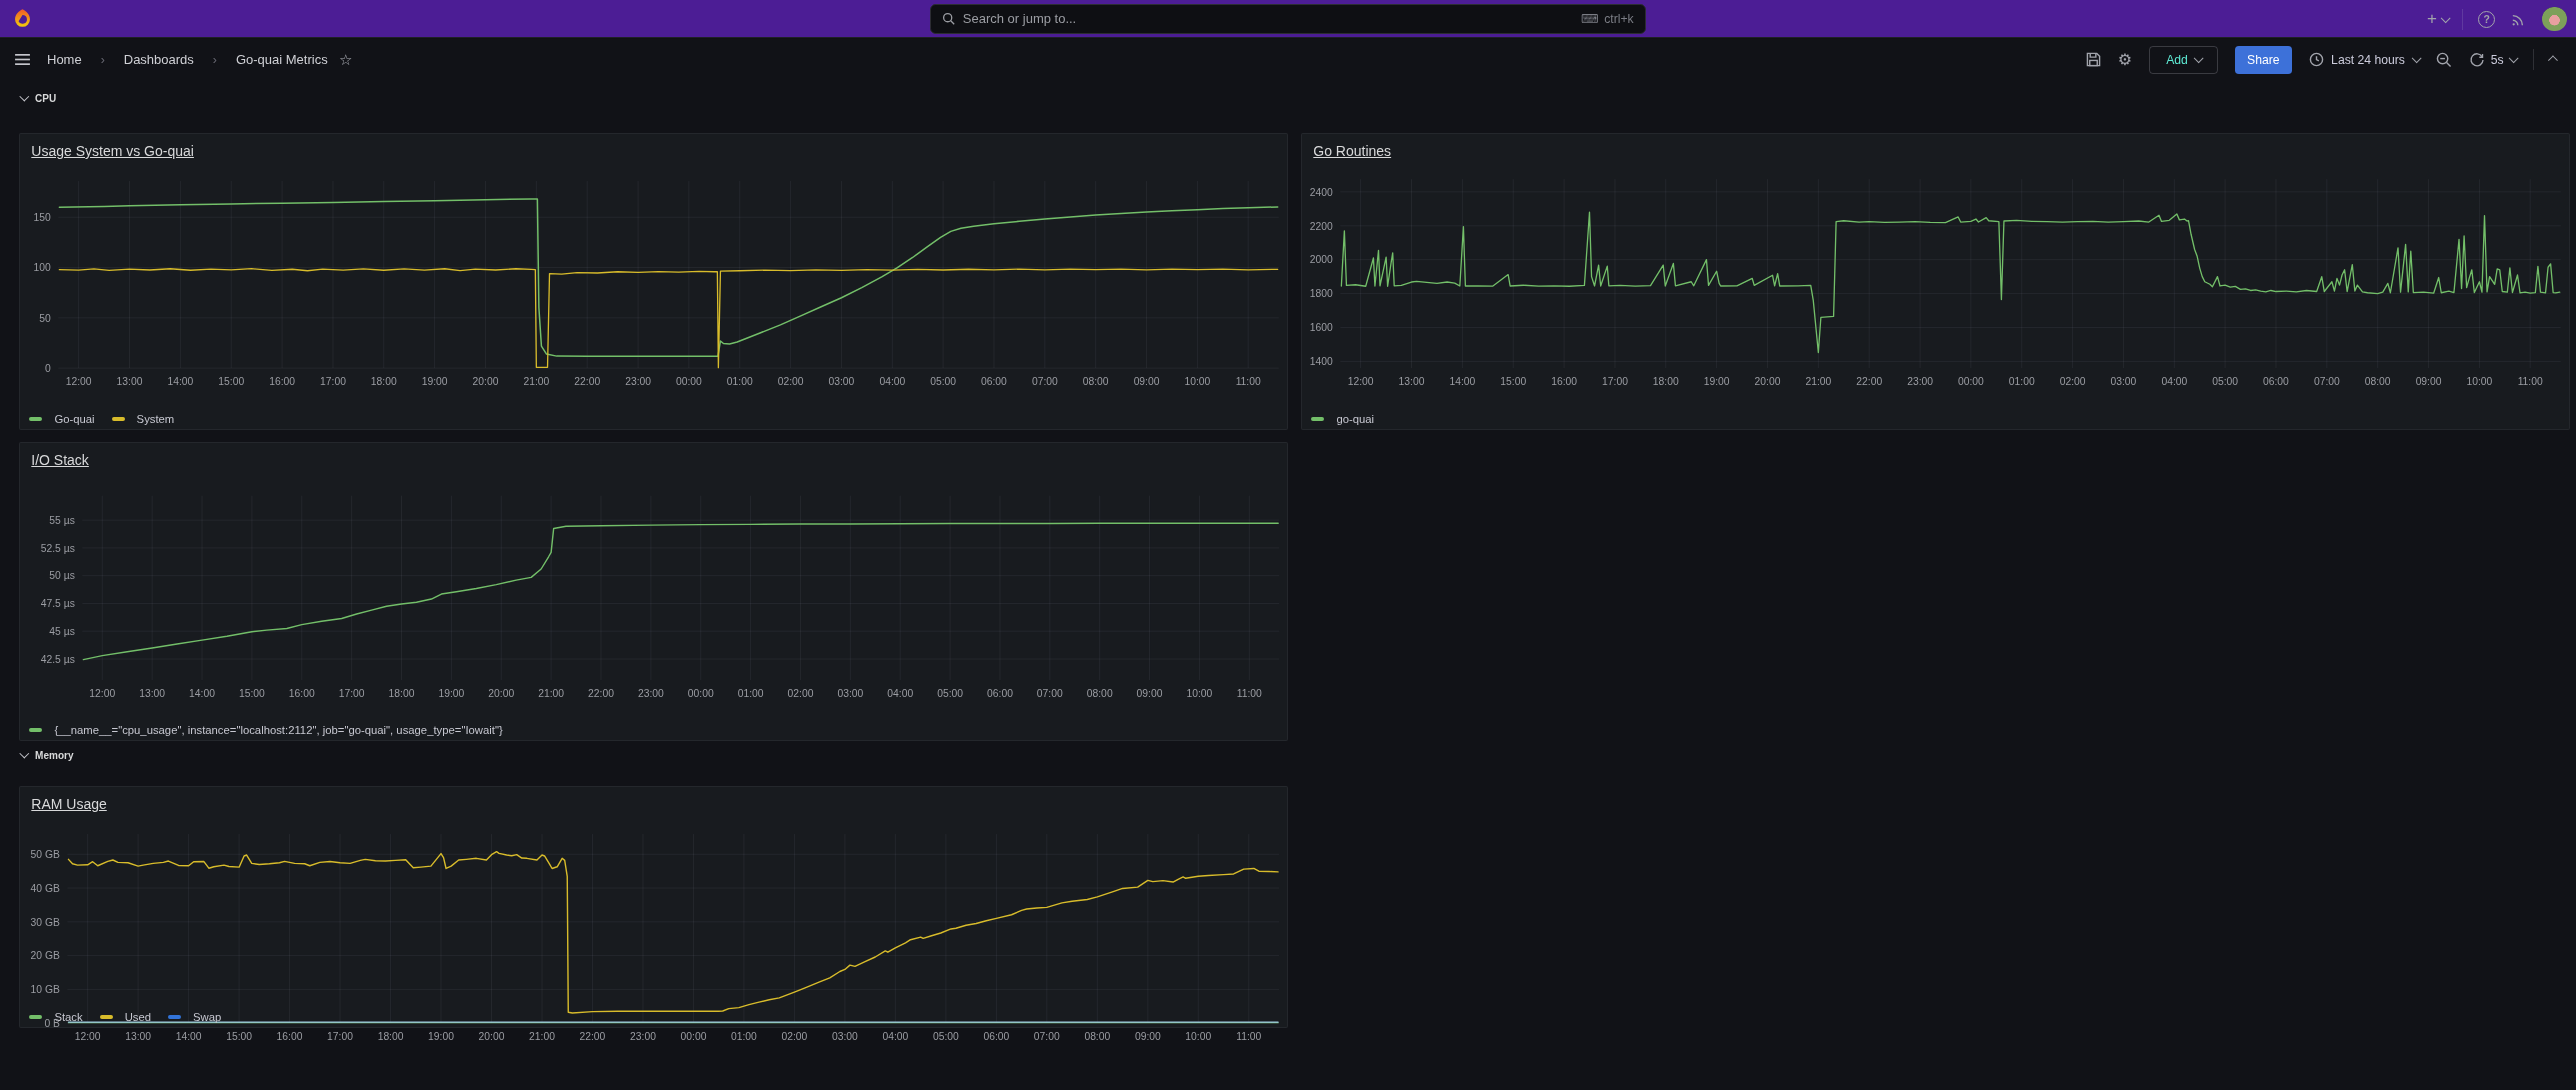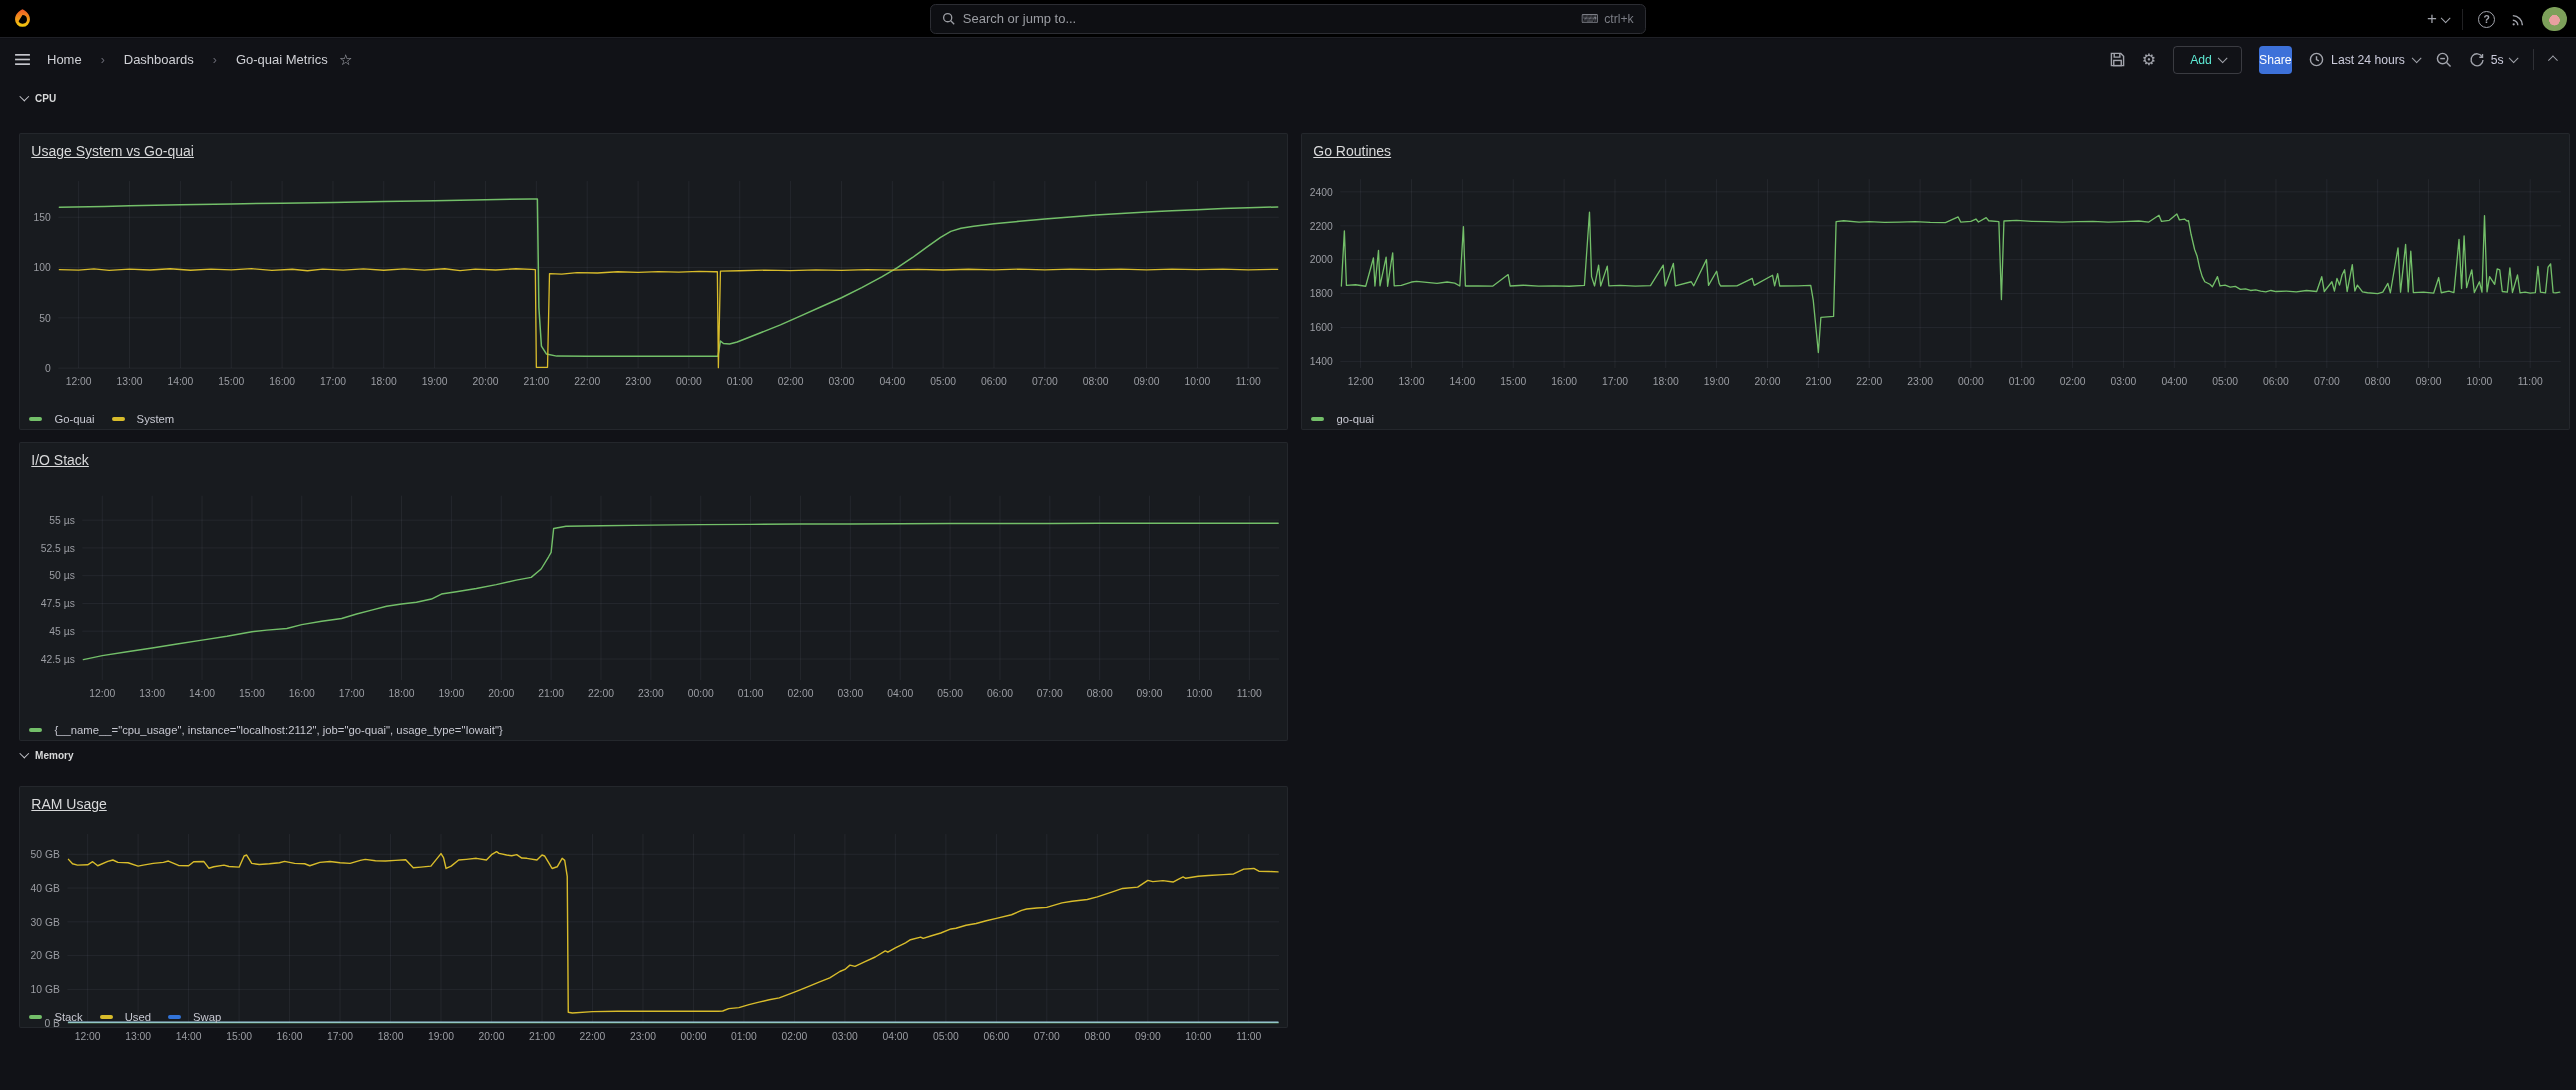--- a/index.html
+++ b/index.html
@@ -5,21 +5,21 @@
   * { margin:0; padding:0; box-sizing:border-box; }
   html,body { background:#0f1015; }
   body {
     width:2576px; height:1090px; position:relative; overflow:hidden;
     font-family:"Liberation Sans", sans-serif; color:#ccccdc;
     -webkit-font-smoothing:antialiased;
   }
   
   .topnav {
     position:absolute; top:0; left:0; width:2576px; height:38px;
-    background:#000000; border-bottom:0.9px solid #1f2026;
+    background:#4c1d95; border-bottom:0.9px solid #1f2026;
     display:flex; align-items:center;
   }
   .logo { width:21px; height:21px; margin-left:12.2px; }
   .searchbox {
     position:absolute; left:50%; top:3.8px; transform:translateX(-50%);
     width:716px; height:30px; background:#0e0f13;
     border:0.9px solid #2c2d33; border-radius:5.6px;
     display:flex; align-items:center; padding:0 11.3px; gap:7.5px;
   }
   .searchbox .ph { color:#9b9da3; font-size:13px; flex:1; }
@@ -47,21 +47,21 @@
   .crumbs { display:flex; align-items:center; gap:19px; font-size:13px; }
   .crumb { color:#d0d1d6; cursor:pointer; }
   .crumb-sep { color:rgba(204,204,220,0.45); font-size:12.2px; }
   .star { color:#aeb0b8; font-size:15px; margin-left:11.3px; }
   .tb-right { position:absolute; right:11.3px; top:0; height:41px; display:flex; align-items:center; gap:17px; }
   .btn {
     height:28px; display:inline-flex; align-items:center; gap:6.6px;
     padding:0 16px; border-radius:3.8px; font-size:12.2px; color:#5eead4; cursor:pointer;
   }
   .btn-outline { border:0.9px solid rgba(204,204,220,0.22); }
-  .btn-primary { background:#3d71d9; color:#ffffff; border:none; padding:0 0; }
+  .btn-primary { background:#3d71d9; color:#ffffff; border:none; padding:0 12px; }
   .timepick { display:flex; align-items:center; gap:7.5px; font-size:12.2px; color:#ccccdc; }
   .refresh-group { display:flex; align-items:center; gap:5.6px; font-size:12.2px; color:#ccccdc; }
   .chev { display:inline-block; width:6.6px; height:6.6px; border-right:1.5px solid #a2a4ac; border-bottom:1.5px solid #a2a4ac; transform:rotate(45deg) translateY(-1.9px); }
   .chev-up { transform:rotate(-135deg) translateY(-1.9px); }
   
   .dash { position:absolute; top:80px; left:0; width:2576px; height:1010px; background:#111217; }
   .section-header {
     position:absolute; display:flex; align-items:center; gap:7.5px;
     font-size:10px; font-weight:bold; color:#d8d9da; cursor:pointer;
   }

